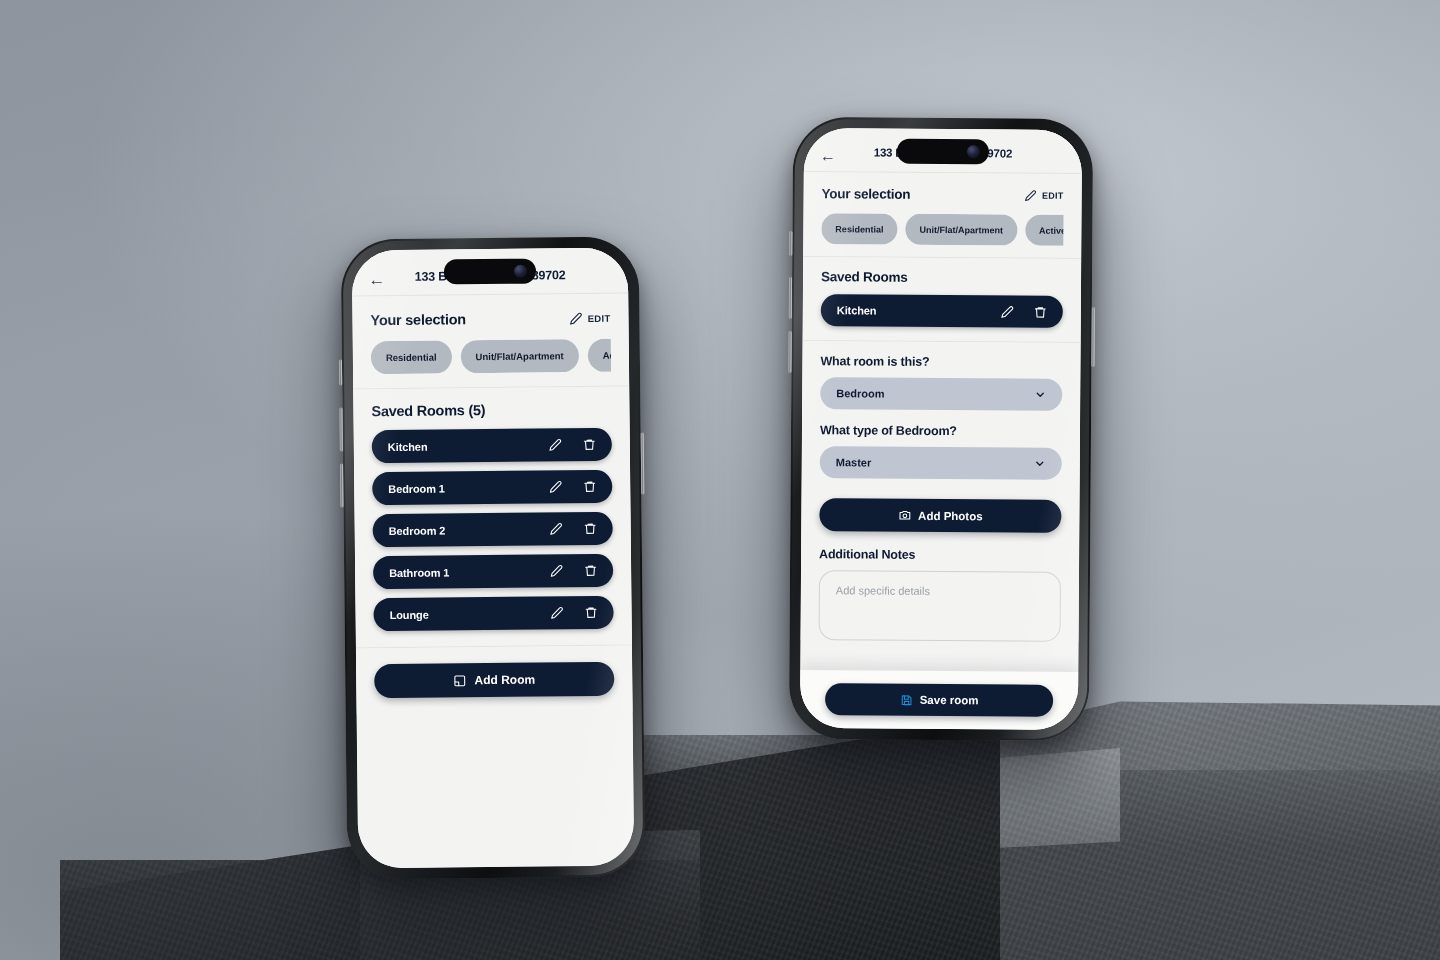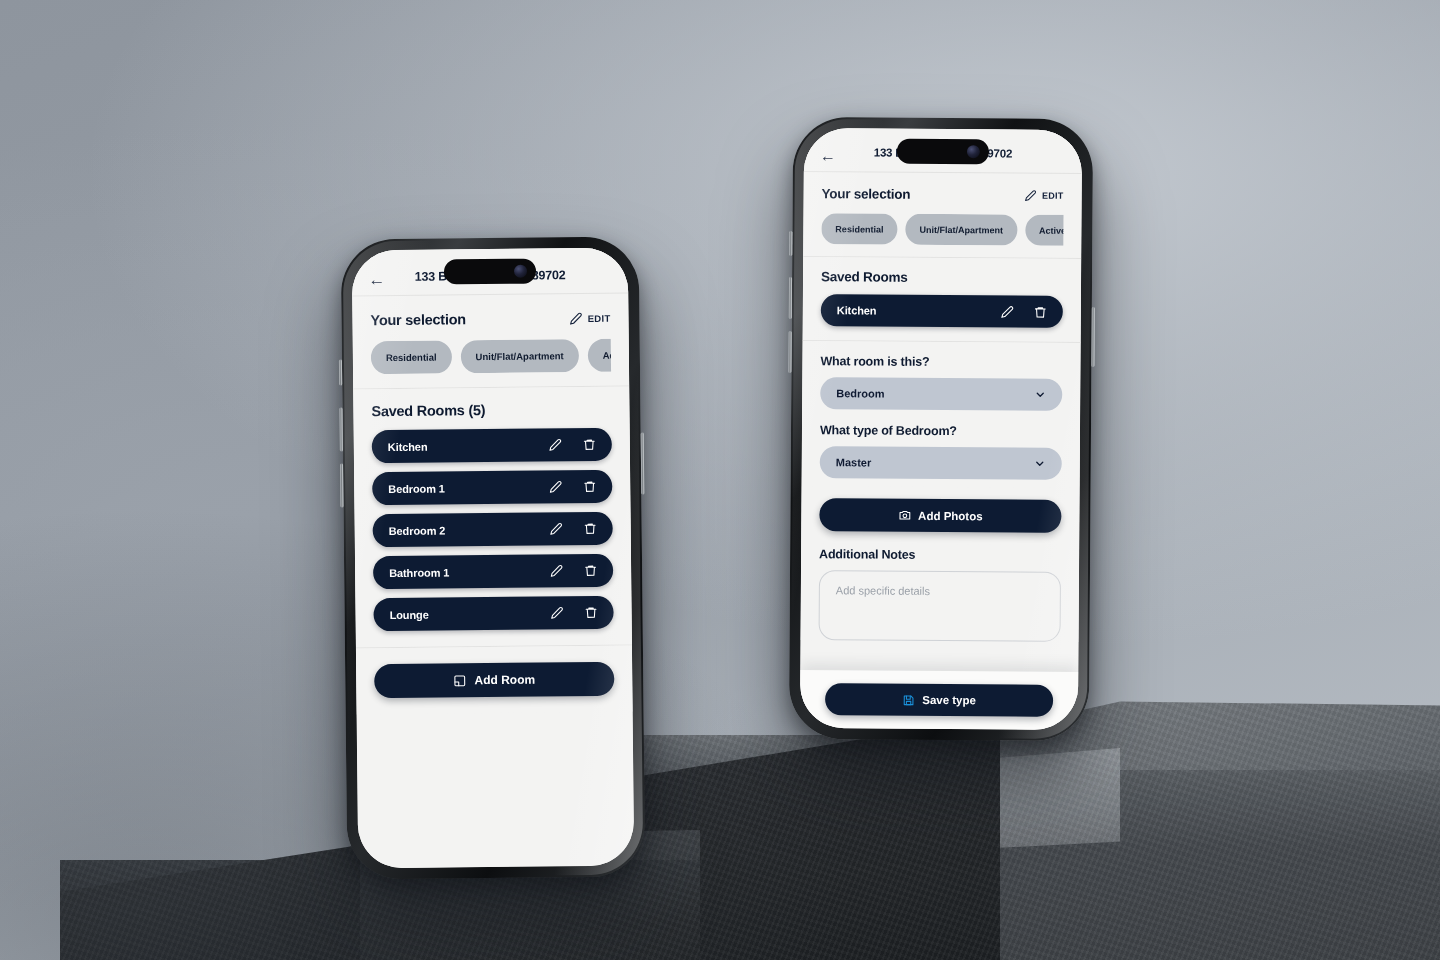--- a/index.html
+++ b/index.html
@@ -502,21 +502,21 @@
           </div>
         </div>
 
         <div class="footer-bar">
           <div class="btn-dark">
             <svg class="ic" width="13" height="13" viewBox="0 0 24 24" fill="none" stroke="#1a8fd8" stroke-width="2" stroke-linecap="round" stroke-linejoin="round">
               <path d="M4 4h12l4 4v12H4z"></path>
                 <path d="M8 4v6h7V4"></path>
                 <rect x="8" y="14" width="8" height="6"></rect>
             </svg>
-            <span>Save type</span>
+            <span>Save room</span>
           </div>
         </div>
 
       </div>
     </div>
   </div>
 
 </div>
 
 </body></html>

